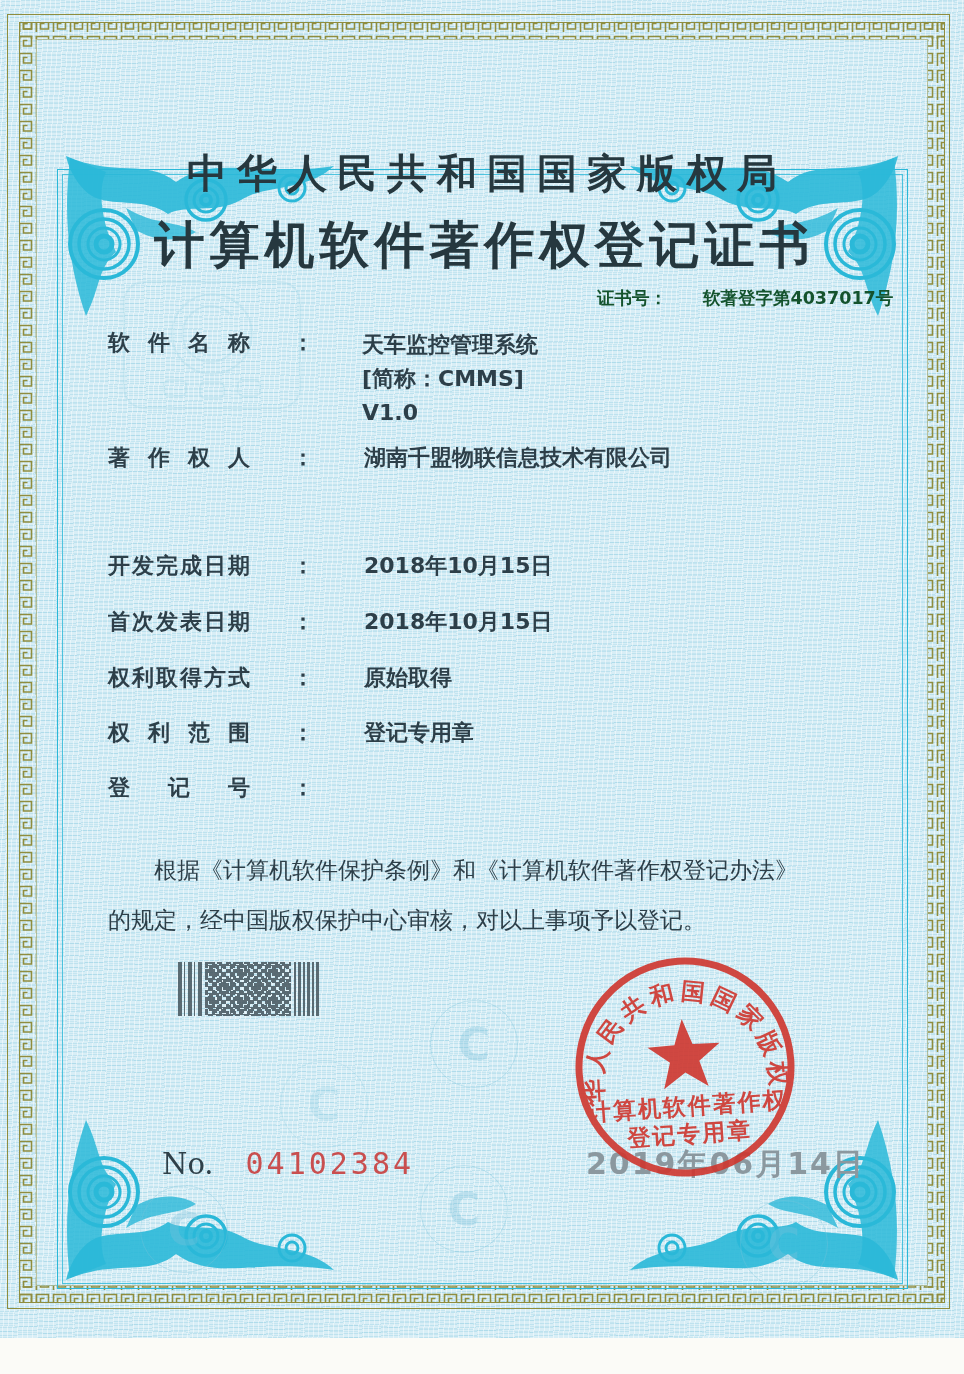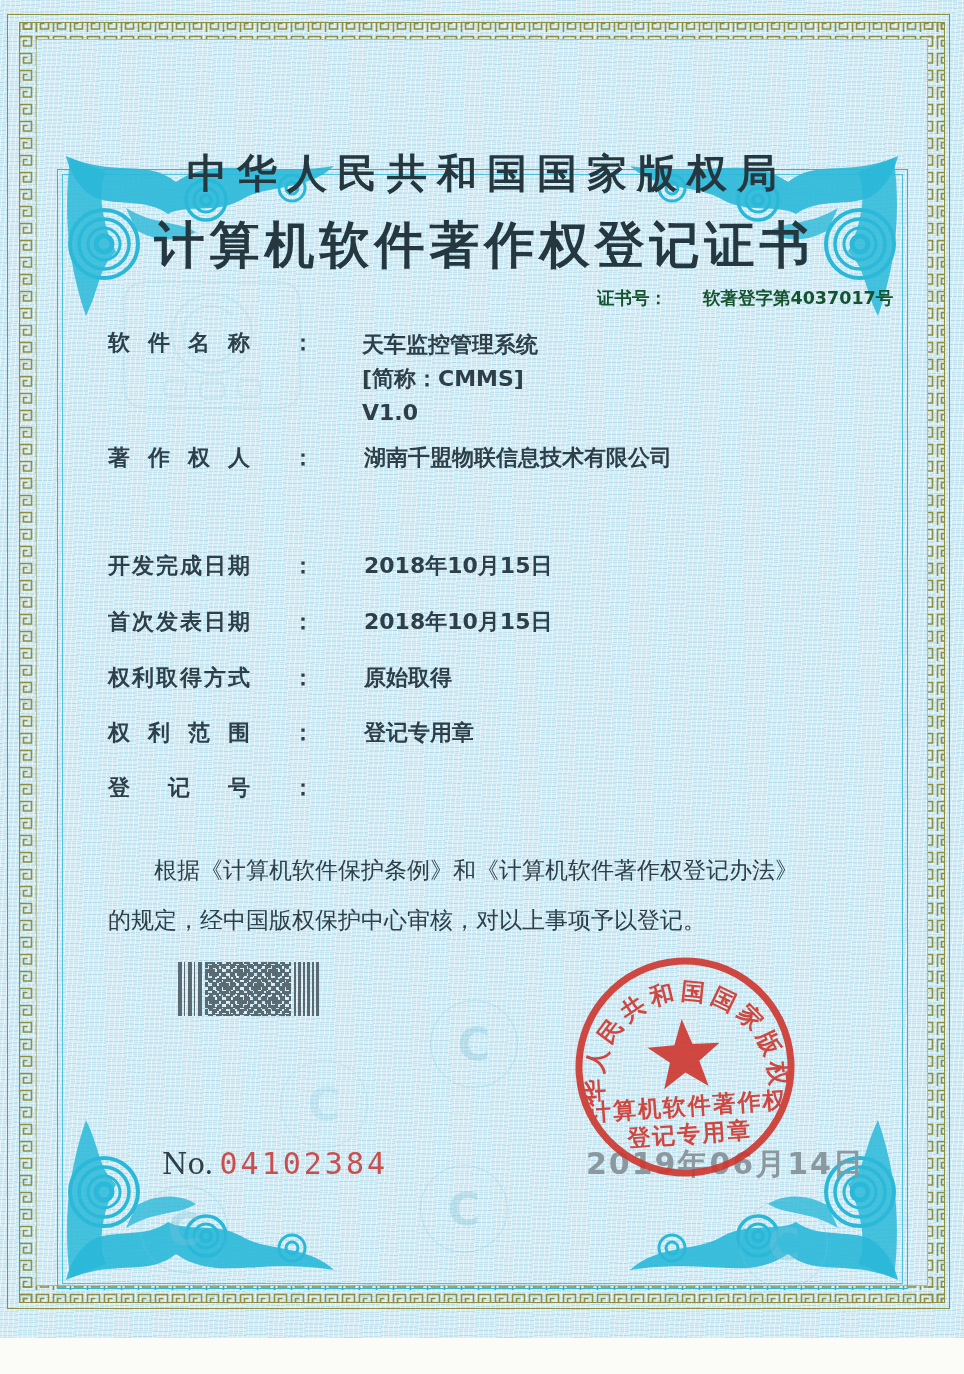--- a/index.html
+++ b/index.html
@@ -30,21 +30,21 @@
   .barcode{left:178px;top:962px;width:142px;height:54px;display:flex;opacity:.85;}
   .bc-left{width:24px;background:repeating-linear-gradient(90deg,#45555d 0 4px,transparent 4px 6px,#45555d 6px 7px,transparent 7px 10px);}
   .bc-mid{flex:1;margin:0 3px;background:
       conic-gradient(from 90deg,#45555d 25%,transparent 0 50%,#45555d 0 75%,transparent 0) 0 0/7px 7px,
       conic-gradient(from 0deg,#45555d 25%,transparent 0 50%,#45555d 0 75%,transparent 0) 3px 2px/9px 9px;}
   .bc-right{width:26px;background:repeating-linear-gradient(90deg,#45555d 0 2px,transparent 2px 4px,#45555d 4px 7px,transparent 7px 9px);}
   .seal-date{left:586px;top:1144px;font-size:30px;letter-spacing:2px;color:#8b989f;font-weight:600;}
   .seal{left:566px;top:948px;opacity:.9;transform:rotate(-4deg);}
   .serial{left:162px;top:1146px;display:flex;align-items:baseline;}
   .serial .prefix{font-family:"DejaVu Serif","Liberation Serif",serif;font-size:29px;color:#2f4049;}
-  .serial .number{margin-left:6px;font-family:"DejaVu Sans Mono","Liberation Mono",monospace;
+  .serial .number{margin-left:32px;font-family:"DejaVu Sans Mono","Liberation Mono",monospace;
     font-size:30px;letter-spacing:3px;color:#c94f4f;}
   .ghost-emblem{left:112px;top:276px;opacity:.5;}
   .ghost-circle{position:absolute;width:86px;height:86px;border:1px solid rgba(124,195,218,.35);
     border-radius:50%;color:rgba(124,195,218,.33);font-size:44px;display:flex;
     align-items:center;justify-content:center;font-weight:700;}
 </style>
 </head>
 <body>
 
 <div class="stage">

